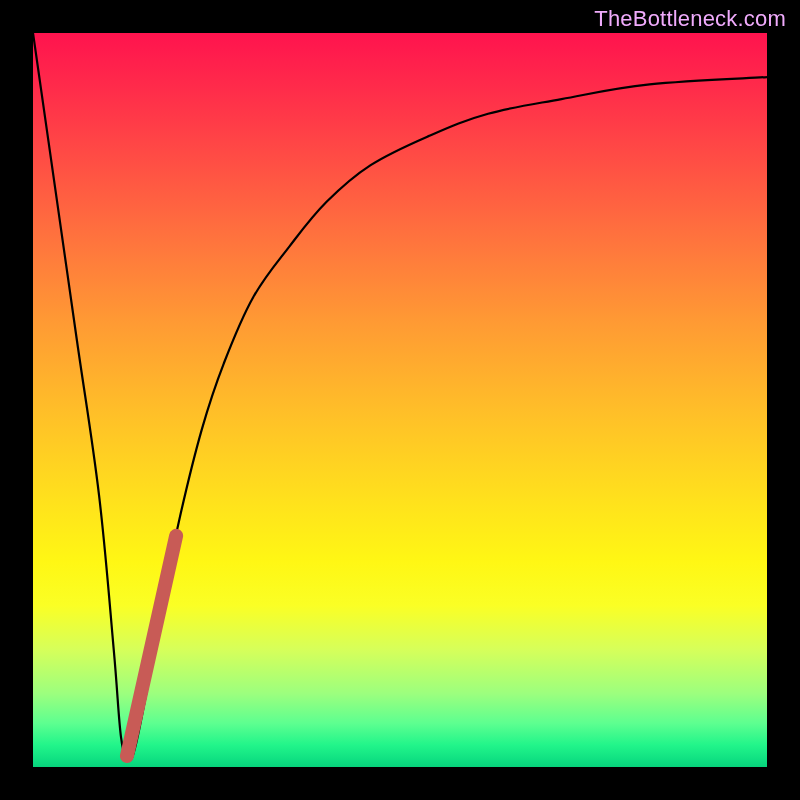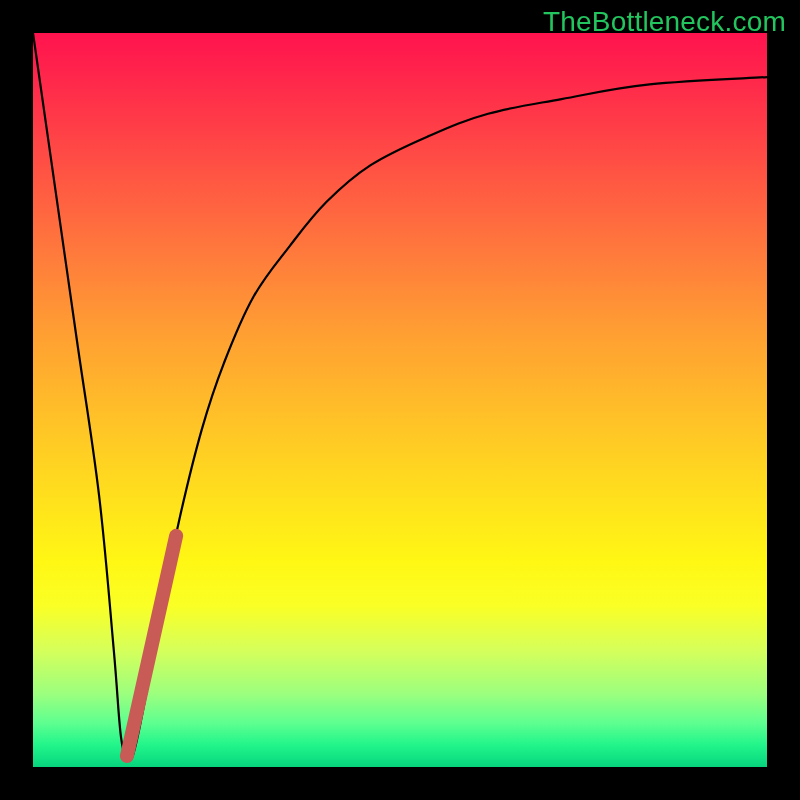--- a/index.html
+++ b/index.html
@@ -44,23 +44,23 @@
     position: absolute;
     inset: 0;
     width: 100%;
     height: 100%;
   }
   .attribution {
     position: absolute;
     top: 6px;
     right: 14px;
     font-family: Arial, Helvetica, sans-serif;
-    font-size: 28px;
+    font-size: 22px;
     font-weight: 400;
-    color: #22c55e;
+    color: #f0abfc;
     letter-spacing: 0.2px;
   }
 </style>
 </head>
 <body>
 
 <div class="stage">
 
   <div class="plot-area">
     <div class="gradient-bg"></div>

